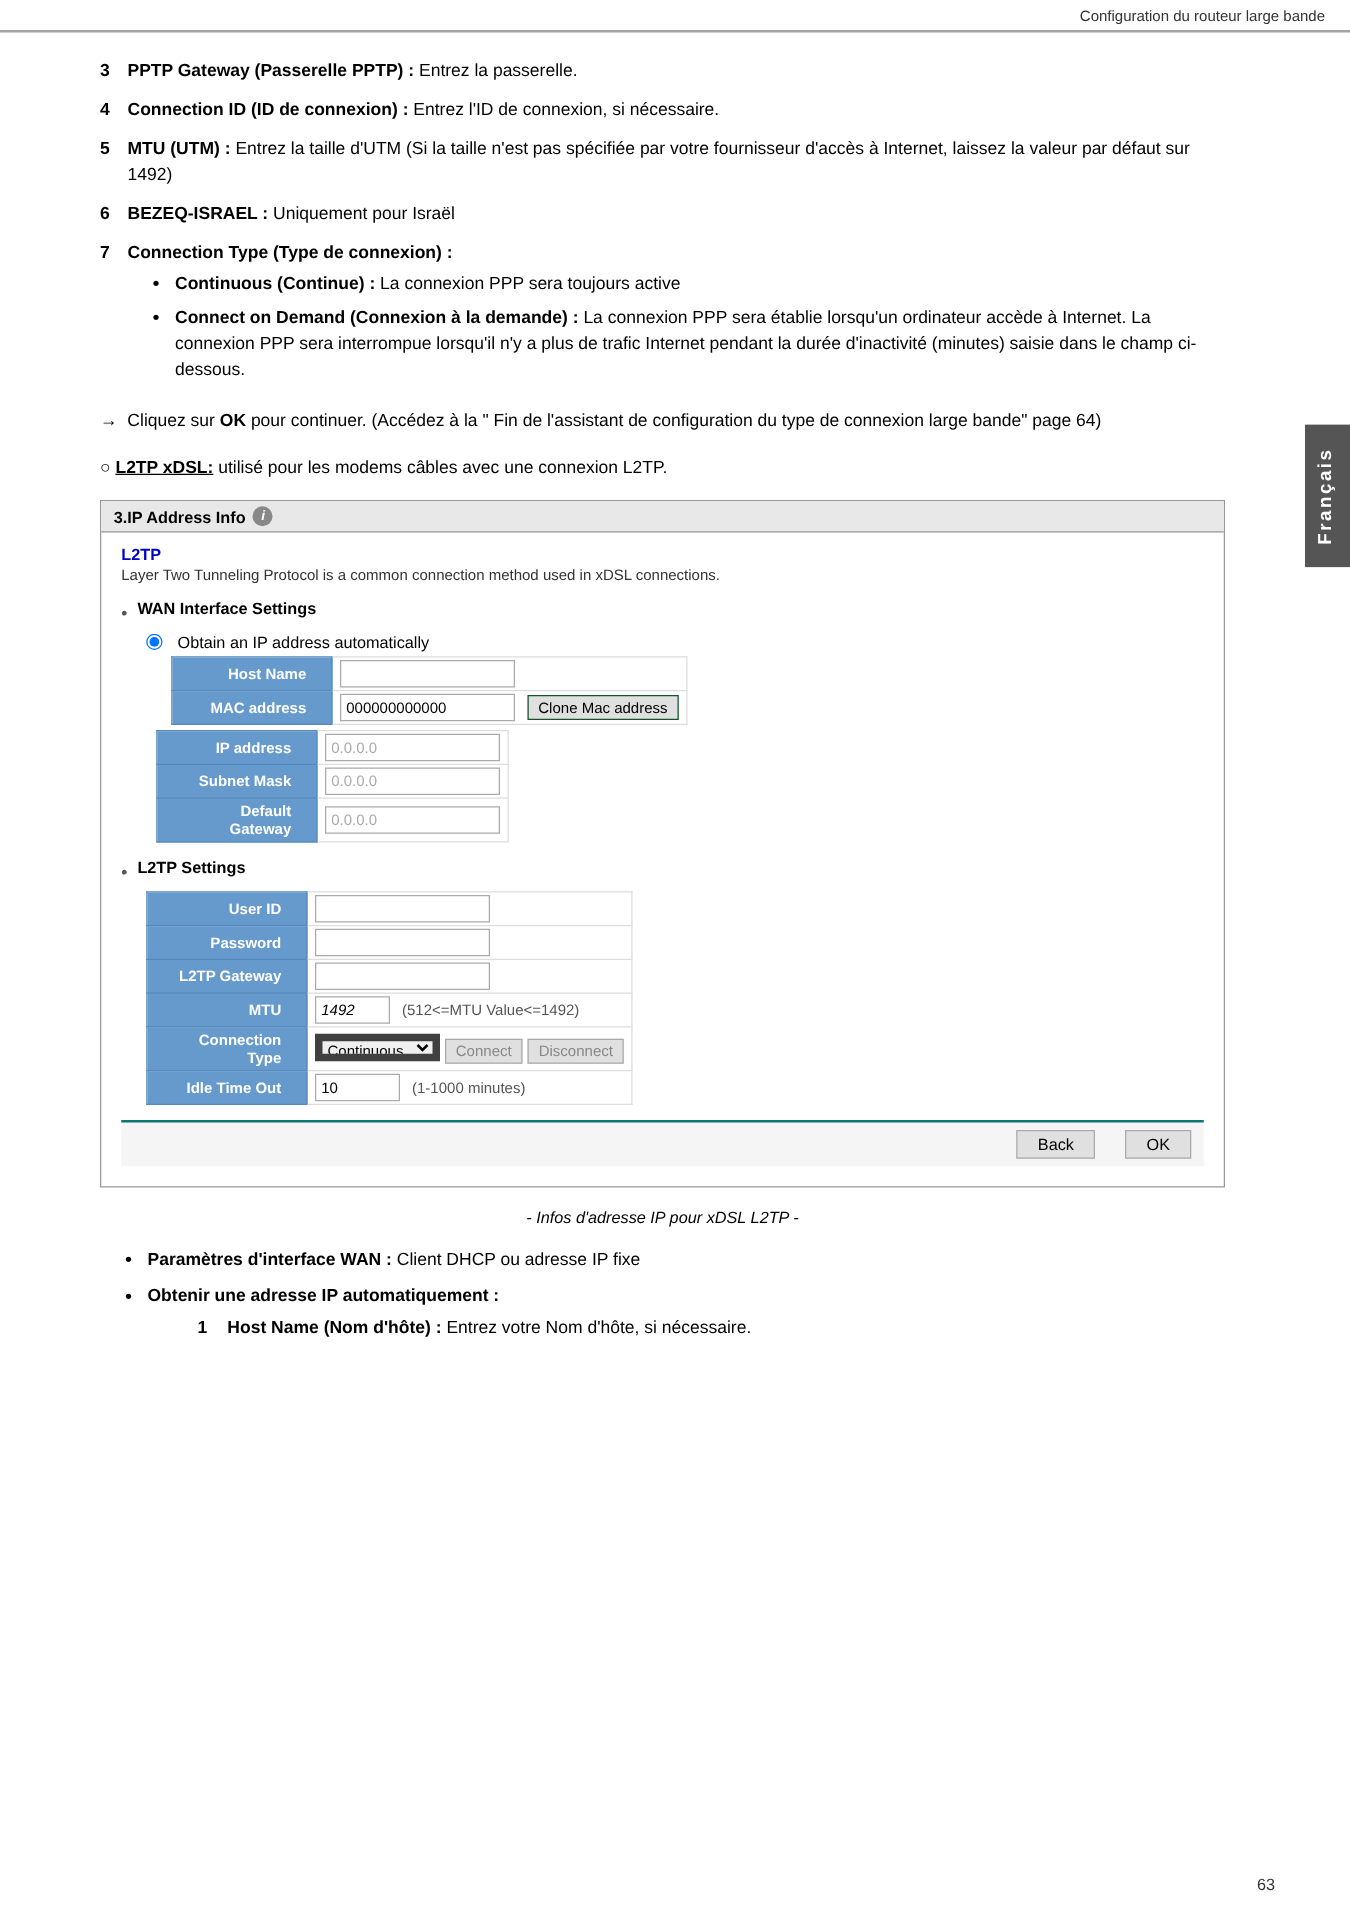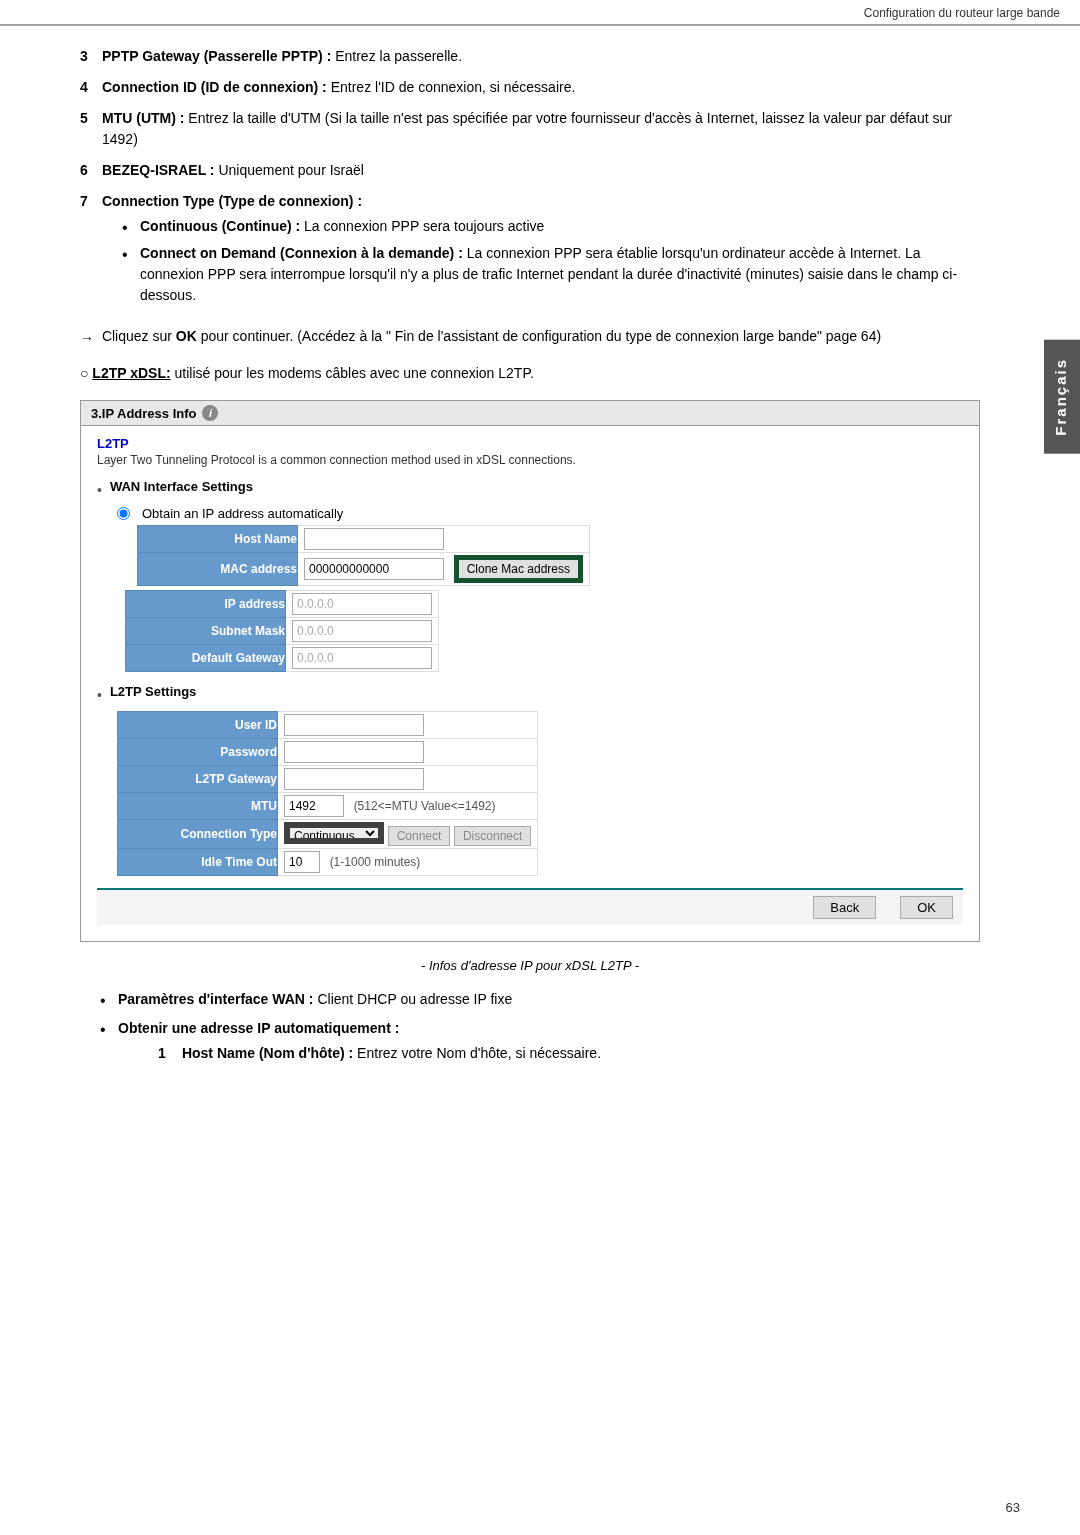--- a/index.html
+++ b/index.html
@@ -169,22 +169,22 @@
       padding: 2px 4px;
       font-size: 13px;
       vertical-align: middle;
     }
 
     .form-table td.label-cell {
       text-align: right;
       font-weight: bold;
       background: #6699cc;
       color: #fff;
-      width: 160px;
-      padding: 3px 0;
+      width: 128px;
+      padding: 3px 20px;
       border: 1px solid #5588bb;
       font-size: 12px;
     }
 
     .form-table td.input-cell {
       padding: 2px 6px;
       border: 1px solid #ddd;
     }
 
     .form-input {
@@ -194,21 +194,21 @@
       font-size: 12px;
       width: 140px;
     }
 
     .form-input.placeholder {
       color: #aaa;
     }
 
     .clone-btn {
       background: #e0e0e0;
-      border: 5px solid #14532d;
+      border: 1px solid #14532d;
       padding: 2px 8px;
       font-size: 12px;
       cursor: pointer;
       margin-left: 6px;
     }
 
     .radio-small {
       margin-right: 4px;
     }
 
@@ -448,40 +448,40 @@
           </tr>
           <tr>
             <td class="label-cell">L2TP Gateway</td>
             <td class="input-cell">
               <input type="text" class="form-input" value="" style="">
             </td>
           </tr>
           <tr>
             <td class="label-cell">MTU</td>
             <td class="input-cell">
-              <input type="text" class="form-input" value="1492" style="width: 60px;">
+              <input type="text" class="form-input" value="1492" style="width: 60px; font-style: italic;">
               <span class="hint-text">(512&lt;=MTU Value&lt;=1492)</span>
             </td>
           </tr>
           <tr>
             <td class="label-cell">Connection Type</td>
             <td class="input-cell">
               <select class="select-input">
                 <option value="Continuous" selected="">Continuous</option>
                 <option value="ConnectOnDemand">Connect on Demand</option>
                 <option value="Manual">Manual</option>
               </select>
               <button class="connect-btn">Connect</button>
               <button class="disconnect-btn">Disconnect</button>
             </td>
           </tr>
           <tr>
             <td class="label-cell">Idle Time Out</td>
             <td class="input-cell">
-              <input type="text" class="form-input" value="10" style="width: 36px;">
+              <input type="text" class="form-input" value="10" style="width: 68px;">
               <span class="hint-text">(1-1000 minutes)</span>
             </td>
           </tr>
         </tbody>
           </table>
       </div>
 
       <div class="panel-footer">
         <button class="footer-btn">Back</button>
         <button class="footer-btn">OK</button>

